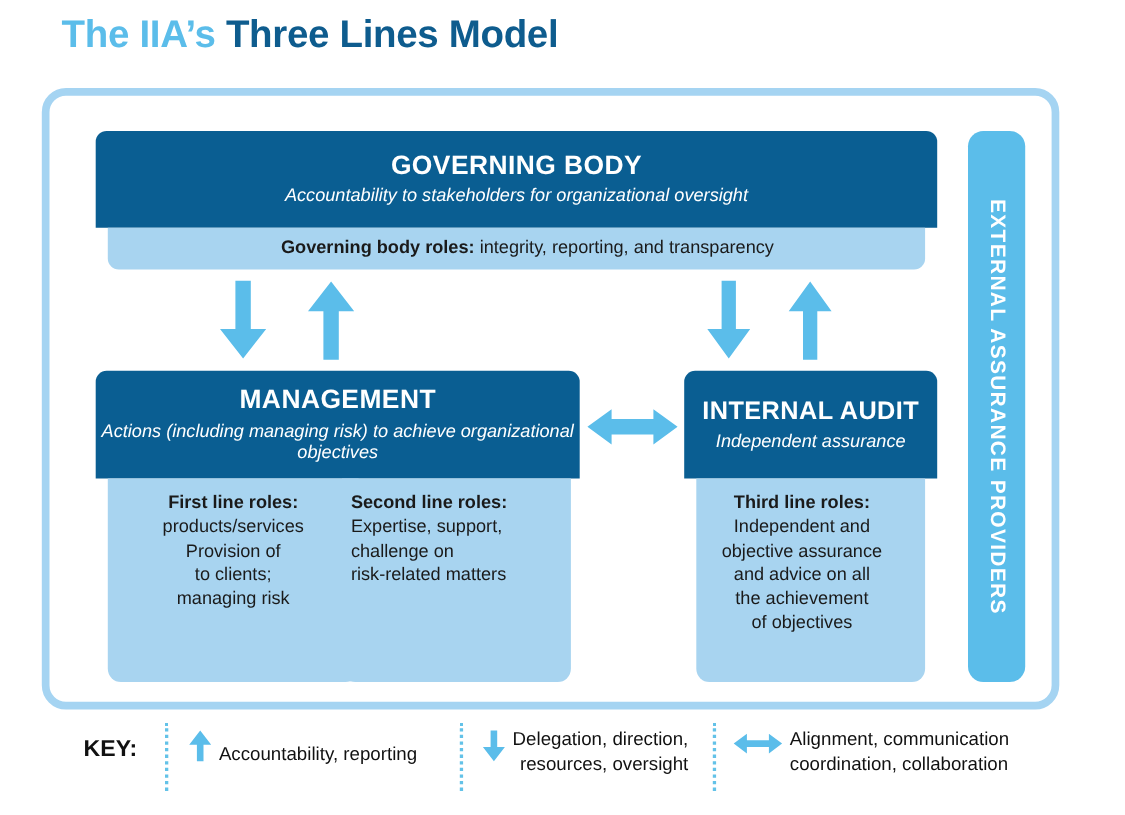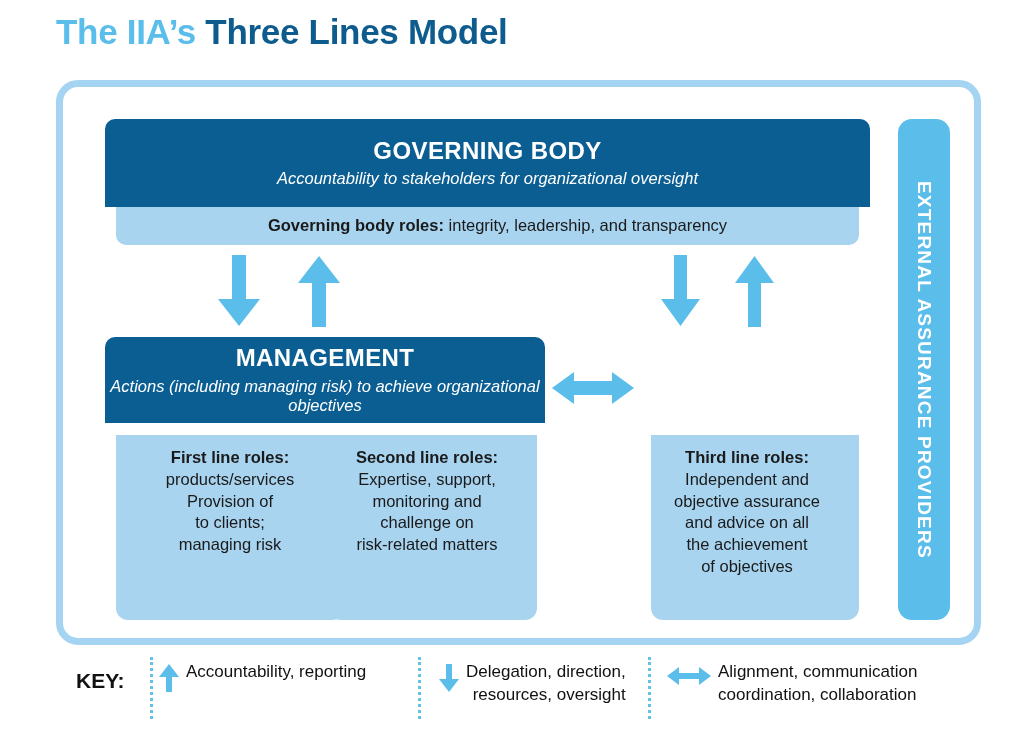--- a/index.html
+++ b/index.html
@@ -25,21 +25,21 @@
     font-weight: bold;
     letter-spacing: -0.3px;
     white-space: nowrap;
   }
   #title .part-light { color: #5BBDEA; }
   #title .part-dark  { color: #0E5C8E; }
 
   
   #frame {
     position: absolute;
-    left: 56px;
+    left: 38px;
     top: 80px;
     width: 925px;
     height: 565px;
     box-sizing: border-box;
     border: 7px solid #A5D4F2;
     border-radius: 22px;
     background: #ffffff;
   }
 
   
@@ -94,21 +94,21 @@
     font-size: 16.5px;
     line-height: 1.2;
   }
   #gov-roles b { font-weight: bold; margin-left: 20px; }
 
   
   #mgmt-head {
     left: 42px;
     top: 250px;
     width: 440px;
-    height: 86px;
+    height: 98px;
     border-radius: 10px 10px 0 0;
   }
   #mgmt-col-1 {
     left: 53px;
     top: 348px;
     width: 228px;
     height: 185px;
     border-radius: 0 0 12px 12px;
     padding: 12px 8px 0 8px;
     font-size: 16.5px;
@@ -117,21 +117,20 @@
   }
   #mgmt-col-2 {
     left: 266px;
     top: 348px;
     width: 208px;
     height: 185px;
     border-radius: 0 0 12px 12px;
     padding: 12px 20px 0 8px;
     font-size: 16.5px;
     line-height: 1.32;
-    text-align: center;
   }
 
   
   #ia-head {
     left: 577px;
     top: 250px;
     width: 230px;
     height: 98px;
     border-radius: 10px 10px 0 0;
   }
@@ -223,21 +222,21 @@
   <span class="part-light">The IIA’s </span><span class="part-dark">Three Lines Model</span>
 </div>
 
 <div id="frame">
 
   <div class="dark-box" id="gov-head">
     <div class="bx-title">GOVERNING BODY</div>
     <div class="bx-sub">Accountability to stakeholders for organizational oversight</div>
   </div>
   <div class="light-panel" id="gov-roles">
-    <span><b>Governing body roles:</b><span> integrity, leadership, and transparency</span></span>
+    <span><b>Governing body roles:</b><span> integrity, reporting, and transparency</span></span>
   </div>
 
   <svg class="arrow" style="left:152px; top:168px;" width="48" height="74" viewBox="0 0 48 74">
     <polygon points="17,0 31,0 31,44 45,44 24,71 3,44 17,44" fill="#5BBDEA"></polygon>
   </svg>
   <svg class="arrow" style="left:232px; top:168px;" width="48" height="74" viewBox="0 0 48 74">
     <polygon points="24,1 45,28 31,28 31,72 17,72 17,28 3,28" fill="#5BBDEA"></polygon>
   </svg>
 
   <svg class="arrow" style="left:596px; top:168px;" width="44" height="74" viewBox="0 0 44 74">
@@ -259,29 +258,32 @@
     <div class="roles-head">First line roles:</div>
     <div>products/services</div>
     <div>Provision of</div>
     <div>to clients;</div>
     <div>managing risk</div>
   </div>
 
   <div class="light-panel" id="mgmt-col-2">
     <div class="roles-head">Second line roles:</div>
     <div>Expertise, support,</div>
-    <div>monitoring and</div>
     <div>challenge on</div>
     <div>risk-related matters</div>
   </div>
 
   <svg class="arrow" style="left:487px; top:282px;" width="86" height="38" viewBox="0 0 86 38">
     <polygon points="2,19 24,3 24,12 62,12 62,3 84,19 62,35 62,26 24,26 24,35" fill="#5BBDEA"></polygon>
   </svg>
 
+  <div class="dark-box" id="ia-head">
+    <div class="bx-title">INTERNAL AUDIT</div>
+    <div class="bx-sub">Independent assurance</div>
+  </div>
 
   <div class="light-panel" id="ia-col">
     <div class="roles-head">Third line roles:</div>
     <div>Independent and</div>
     <div>objective assurance</div>
     <div>and advice on all</div>
     <div>the achievement</div>
     <div>of objectives</div>
   </div>
 
@@ -291,21 +293,21 @@
 
 </div>
 
 <div id="key">
   <div id="key-label">KEY:</div>
 
   <div class="key-div" style="left:100px;"></div>
   <div class="key-div" style="left:368px;"></div>
   <div class="key-div" style="left:598px;"></div>
 
-  <div class="key-item" style="left:108px;">
+  <div class="key-item" style="left:121px;align-items:flex-end;">
     <span class="ki-icon">
       <svg width="22" height="30" viewBox="0 0 22 30">
           <polygon points="11,1 21,14 14,14 14,29 8,29 8,14 1,14" fill="#5BBDEA"></polygon>
         </svg>
     </span>
     <span class="ki-text">
       <span class="ln">Accountability, reporting</span>
     </span>
   </div>
 

